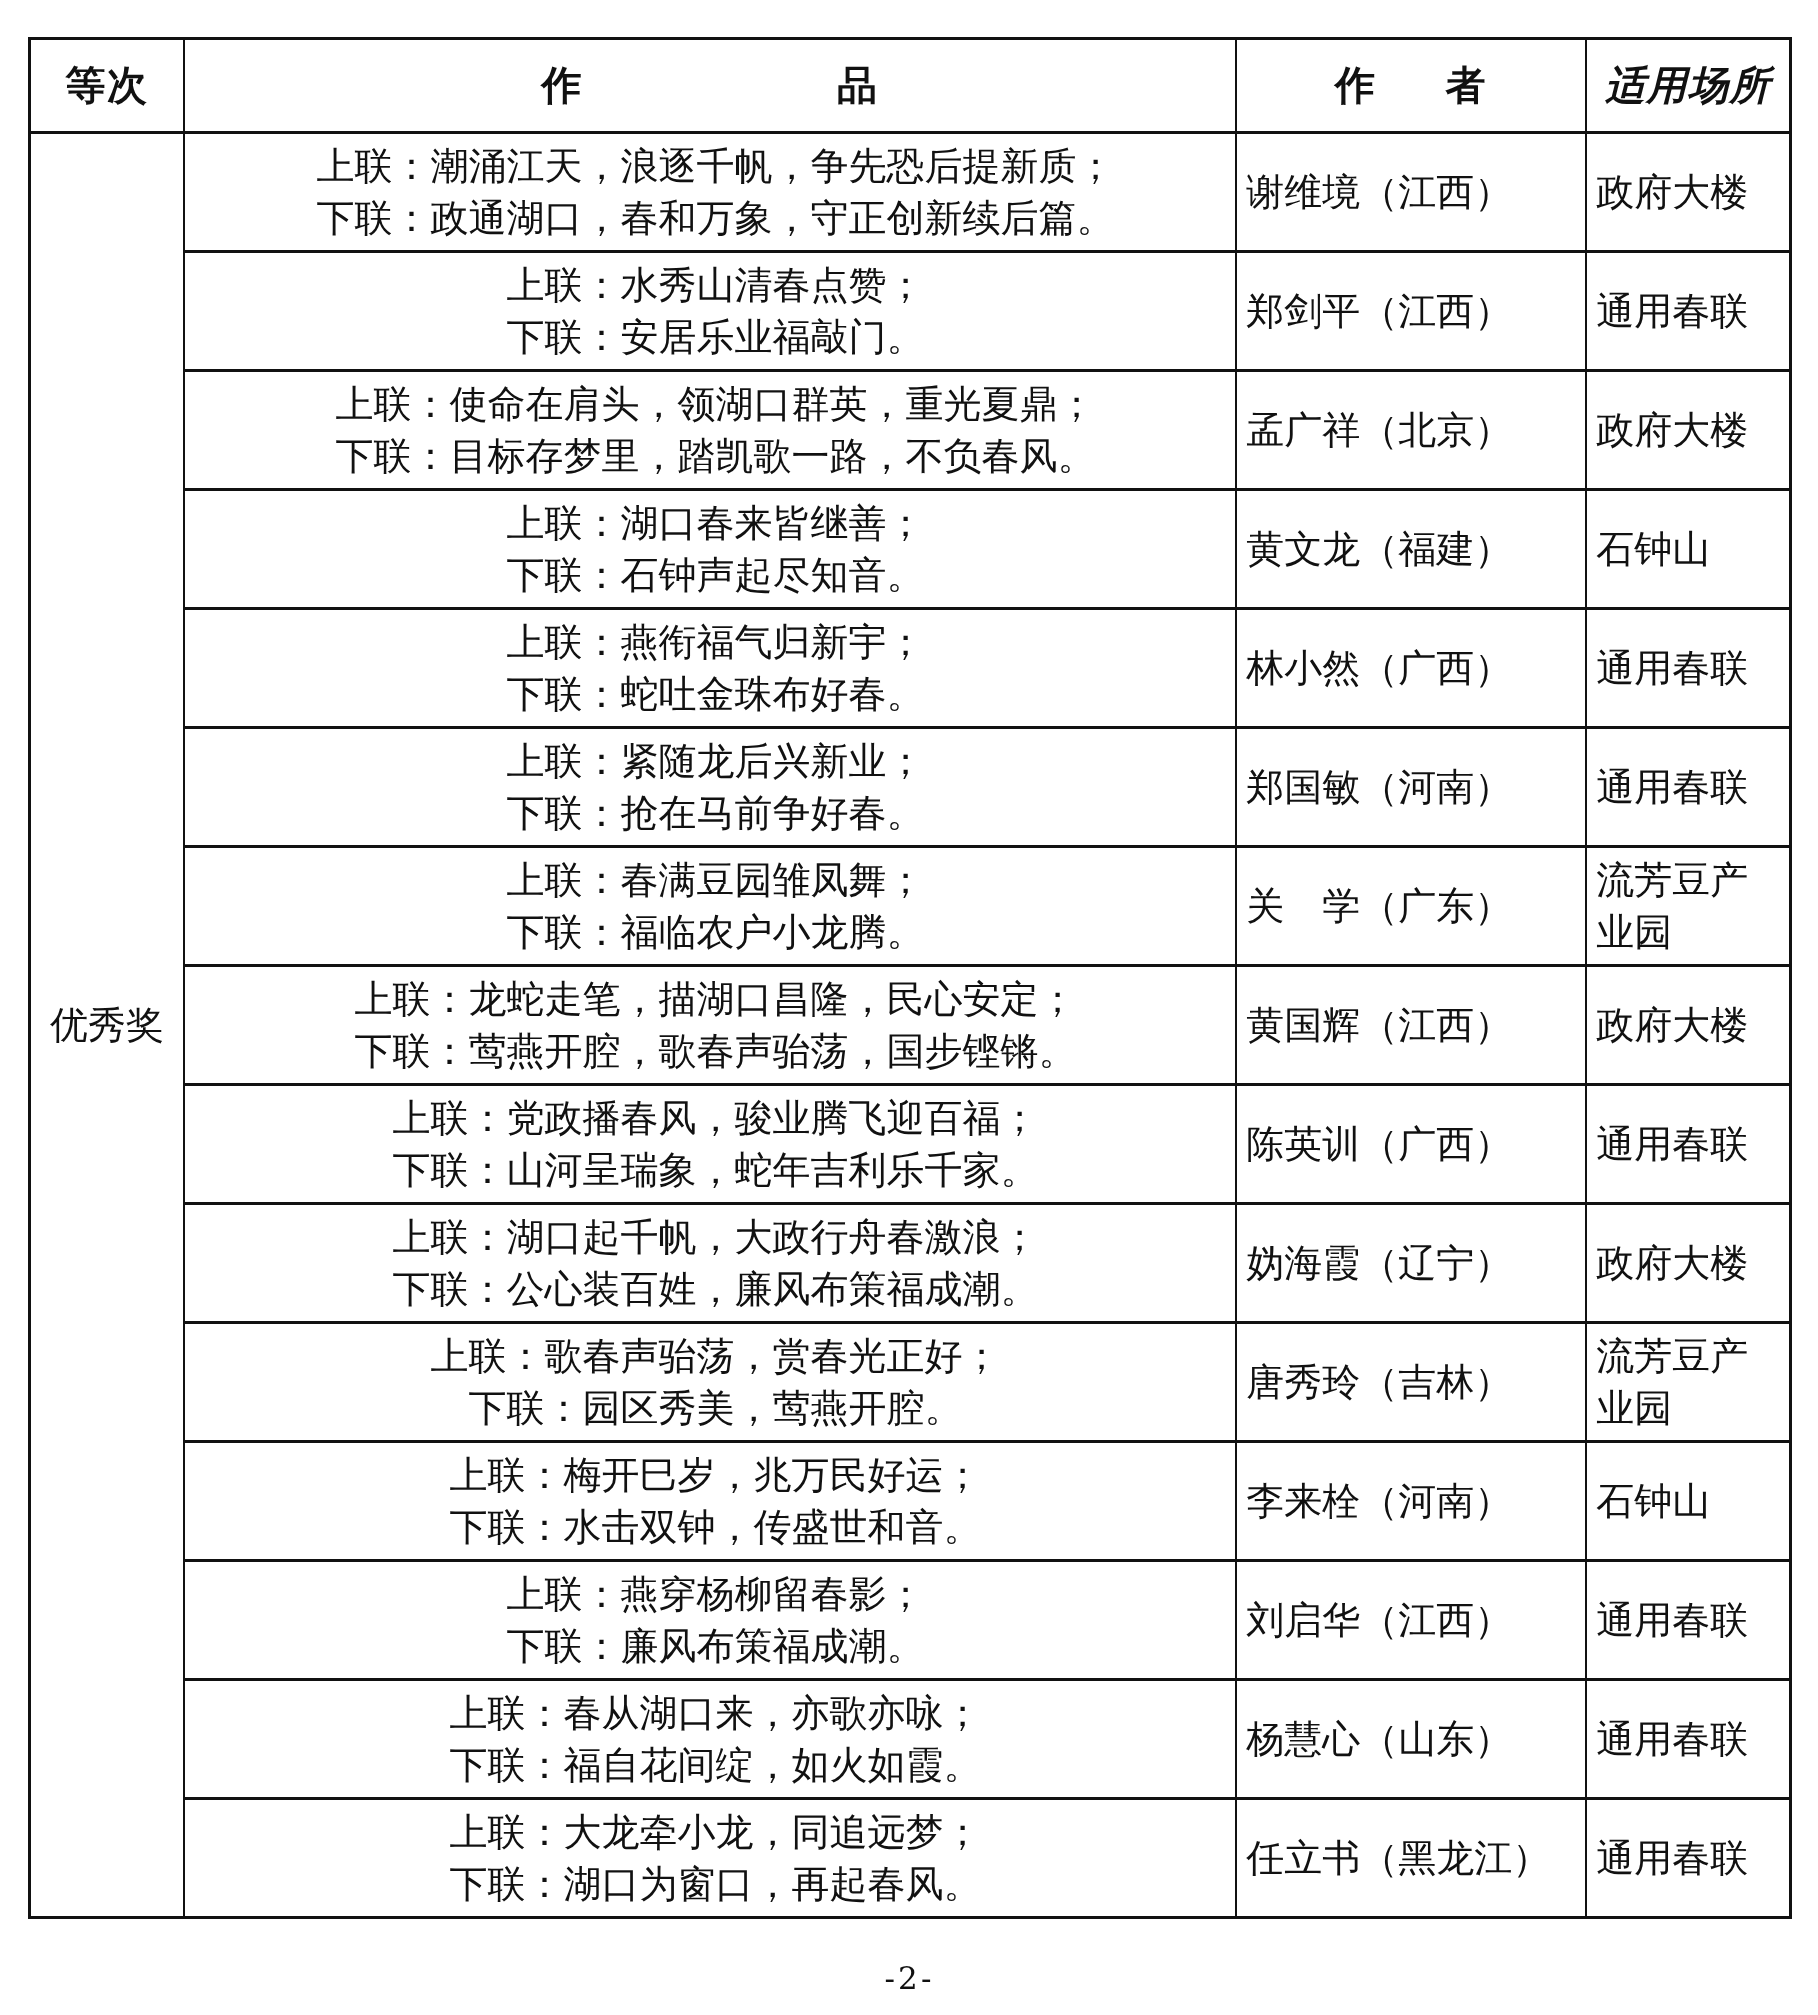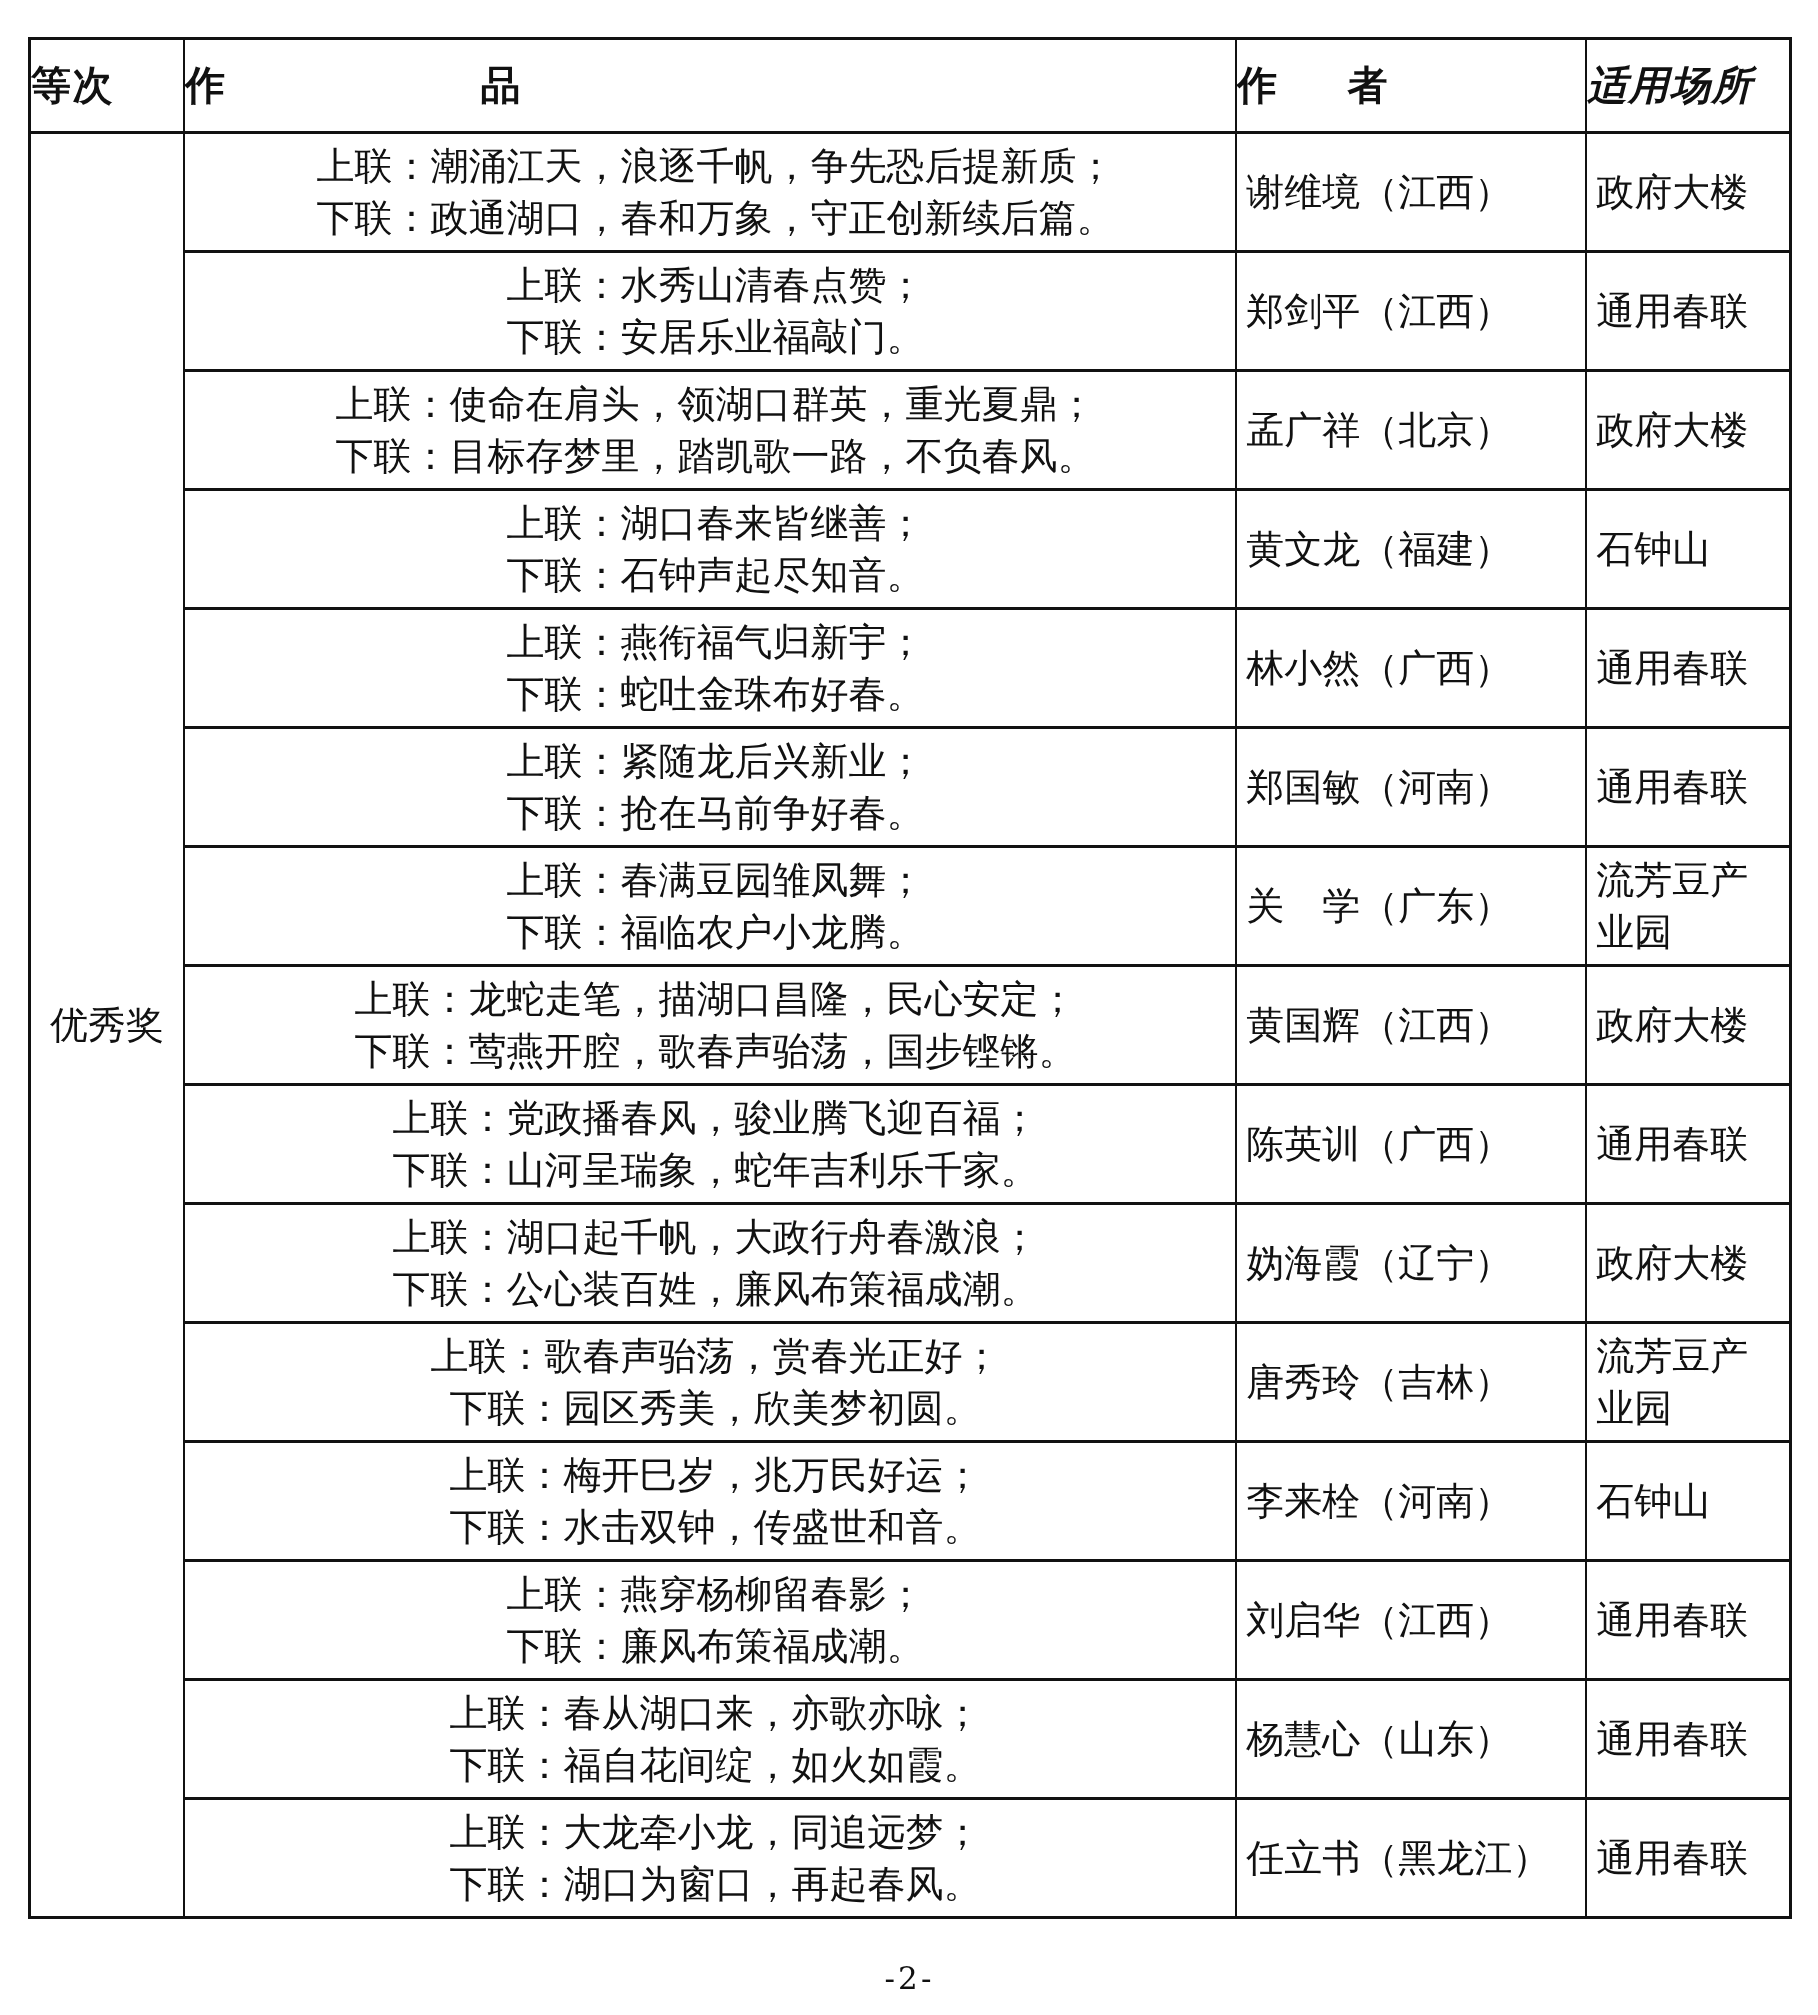--- a/index.html
+++ b/index.html
@@ -35,21 +35,21 @@
       border: 2.3px solid #111;
       padding: 0;
       vertical-align: middle;
     }
     table.awards thead th {
       border-bottom: 3.8px solid #111;
       height: 91px;
       font-family: "DejaVu Sans", "Liberation Sans", sans-serif;
       font-weight: bold;
       font-size: 40px;
-      text-align: left;
+      text-align: center;
       letter-spacing: 1.5px;
     }
     th.col-grade { width: 152px; }
     th.col-work { width: 1050px; }
     th.col-author { width: 348px; margin-top: 16px; }
     th.col-place { width: 202px; font-style: italic; }
     th.spaced-work span.ch { display: inline-block; }
     th.spaced-work span.gap { display: inline-block; width: 254px; }
     th.spaced-author span.gap { display: inline-block; width: 69px; }
 
@@ -181,21 +181,21 @@
         <td class="work-cell">
             <span class="line">上联：湖口起千帆，大政行舟春激浪；</span>
             <span class="line">下联：公心装百姓，廉风布策福成潮。</span>
           </td>
         <td class="author-cell">妫海霞（辽宁）</td>
         <td class="place-cell">政府大楼</td>
       </tr>
       <tr>
         <td class="work-cell">
             <span class="line">上联：歌春声骀荡，赏春光正好；</span>
-            <span class="line">下联：园区秀美，欣美梦初圆。</span>
+            <span class="line">下联：园区秀美，莺燕开腔。</span>
           </td>
         <td class="author-cell">唐秀玲（吉林）</td>
         <td class="place-cell">流芳豆产业园</td>
       </tr>
       <tr>
         <td class="work-cell">
             <span class="line">上联：梅开巳岁，兆万民好运；</span>
             <span class="line">下联：水击双钟，传盛世和音。</span>
           </td>
         <td class="author-cell">李来栓（河南）</td>

